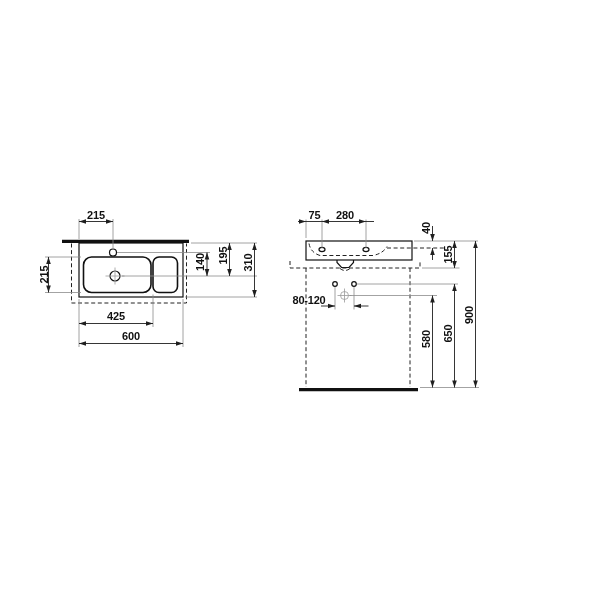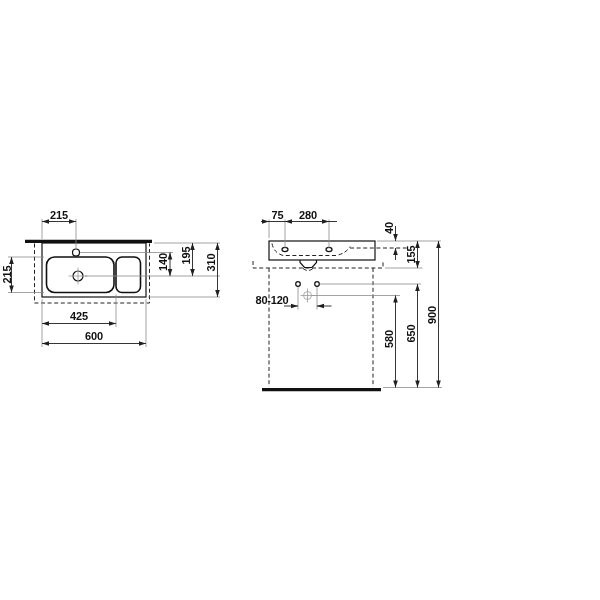--- a/index.html
+++ b/index.html
@@ -1,16 +1,16 @@
 <!DOCTYPE html>
 <html><head>
 <meta charset="utf-8">
 <style>
   html,body{margin:0;padding:0;background:#fff;}
-  .stage{position:relative;width:484px;height:600px;background:#ffffff;overflow:hidden;}
+  .stage{position:relative;width:484px;height:600px;background:#ffffff;overflow:hidden;margin-left:37px;}
   svg{display:block;}
   .obj{stroke:#111;fill:none;stroke-width:1.2;}
   .obj-thick{stroke:#111;fill:none;stroke-width:3.2;}
   .obj-bold{stroke:#111;fill:none;stroke-width:1.6;}
   .hid{stroke:#222;fill:none;stroke-width:1;stroke-dasharray:4 2.6;}
   .ext{stroke:#8c8c8c;fill:none;stroke-width:0.8;}
   .cl{stroke:#999;fill:none;stroke-width:0.8;}
   .dim{stroke:#1f1f1f;fill:none;stroke-width:0.9;}
   .arr{fill:#1f1f1f;stroke:none;}
   .lbl{font-family:"Liberation Sans",sans-serif;font-weight:bold;font-size:11px;fill:#111;text-anchor:middle;letter-spacing:-0.2px;}

